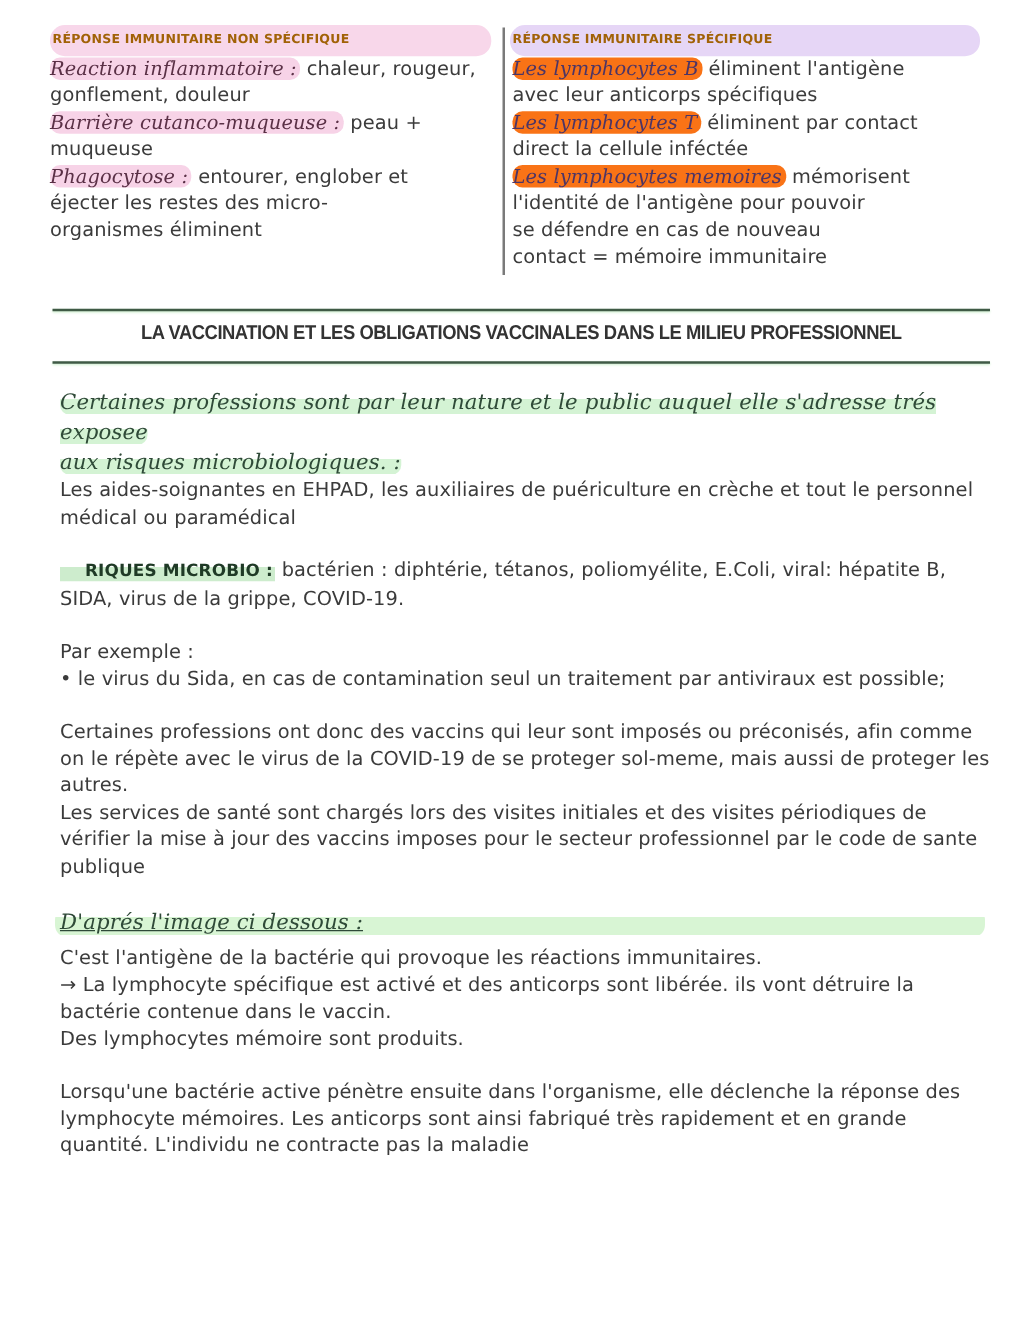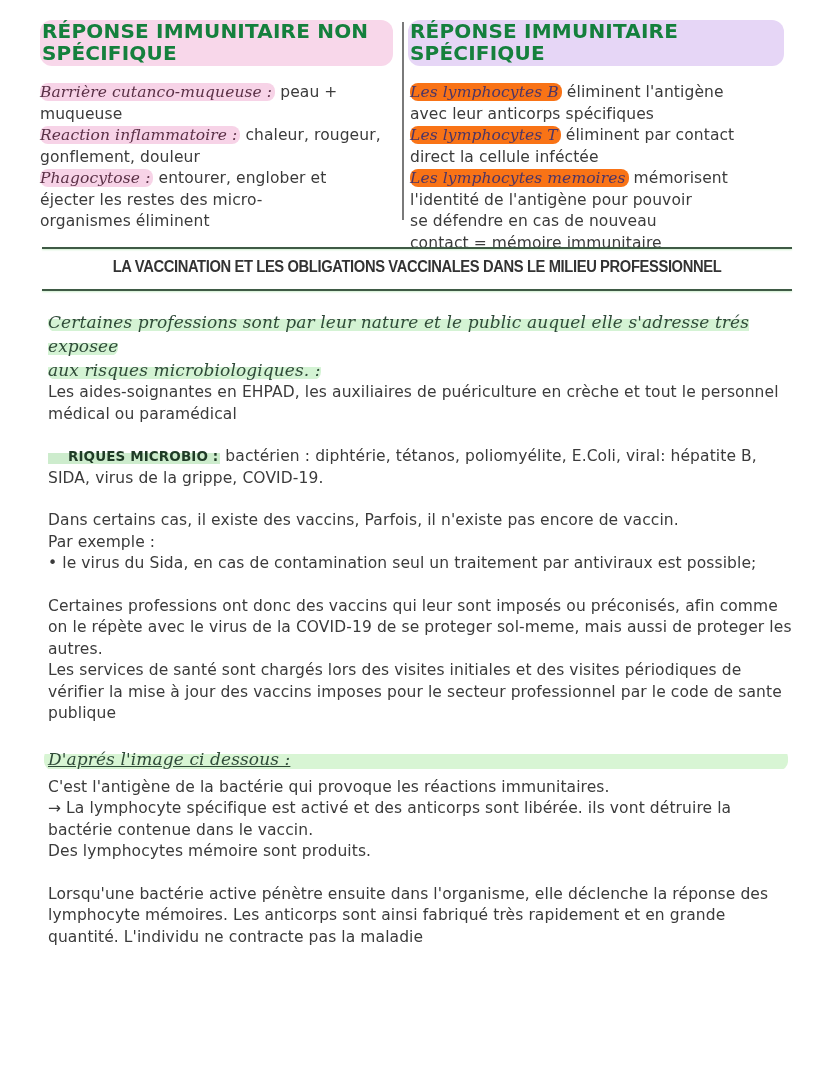--- a/index.html
+++ b/index.html
@@ -4,22 +4,22 @@
 <style>
   html, body { margin:0; padding:0; background:#ffffff; }
   body { width:828px; height:1070px; position:relative; overflow:hidden;
          font-family:"DejaVu Sans", sans-serif; color:#3a3a3a; }
   .hand { font-family:"DejaVu Sans", sans-serif; font-size:15.5px; line-height:21.5px; color:#3b3b3b; letter-spacing:0.1px; }
   .script { font-family:"DejaVu Serif", serif; font-style:italic; color:#4a2b38; }
   .top { position:absolute; top:20px; left:0; width:828px; height:210px; }
   .col-left { position:absolute; left:40px; top:0; width:355px; }
   .col-right { position:absolute; left:410px; top:0; width:380px; }
   .vsep { position:absolute; left:402px; top:2px; width:1.5px; height:198px; background:#7a7a7a; }
-  .hdr { font-family:"DejaVu Sans", sans-serif; font-weight:bold; font-size:20px; letter-spacing:0.2px;
-         color:#15803d; padding:1px 6px 2px 2px; border-radius:12px; display:block; margin-bottom:16px; }
+  .hdr { font-family:"DejaVu Sans", sans-serif; font-weight:bold; font-size:10px; letter-spacing:0.2px;
+         color:#a16207; padding:1px 6px 2px 2px; border-radius:12px; display:block; margin-bottom:0; }
   .hdr.pink { background:#f8d7ea; width:345px; }
   .hdr.purple { background:#e6d6f6; width:368px; margin-left:-2px; }
   .hl-pink { background:#f7d3e7; border-radius:8px; padding:0 3px 0 0; }
   .hl-purple { background:#f97316; border-radius:8px; padding:0 3px 0 0; }
   .top .script { font-size:15.5px; color:#5a3046; }
   .col-right .script { color:#4c3566; }
   .title-band { position:absolute; left:42px; top:247px; width:750px; height:32px; }
   .rule { position:absolute; left:0; width:750px; height:2px; background:#3f5a45; box-shadow:0 1px 2px #cdeecd; }
   .title { position:absolute; top:11px; left:0; width:750px; text-align:center;
            font-family:"Liberation Sans", sans-serif; font-size:16px; font-weight:bold; letter-spacing:-0.4px; color:#333; transform:scaleX(0.92); }
@@ -31,26 +31,26 @@
   .risk-label { font-family:"DejaVu Sans", sans-serif; font-weight:bold; font-size:13.5px; color:#1f3a26; background:linear-gradient(to bottom, transparent 30%, #cdeccd 30%); padding-right:2px;padding-left:20px; }
   .head2 { display:block; width:740px; margin-left:-4px; padding-left:4px; background:linear-gradient(to bottom, transparent 30%, #d8f5d4 30%, #d8f5d4 90%, transparent 90%); border-radius:10px;text-decoration:underline; }
 </style>
 </head>
 <body>
 
 <div class="top">
   <div class="col-left hand">
     <span class="hdr pink">RÉPONSE IMMUNITAIRE NON SPÉCIFIQUE</span>
     <div>
+      <span class="script hl-pink">Reaction inflammatoire :</span><span> chaleur, rougeur,</span><br>
+      <span>gonflement, douleur</span>
+    </div>
+    <div>
       <span class="script hl-pink">Barrière cutanco-muqueuse :</span><span> peau +</span><br>
       <span>muqueuse</span>
-    </div>
-    <div>
-      <span class="script hl-pink">Reaction inflammatoire :</span><span> chaleur, rougeur,</span><br>
-      <span>gonflement, douleur</span>
     </div>
     <div>
       <span class="script hl-pink">Phagocytose :</span><span> entourer, englober et</span><br>
       <span>éjecter les restes des micro-</span><br>
       <span>organismes éliminent</span>
     </div>
   </div>
 
   <div class="vsep"></div>
 
@@ -85,21 +85,20 @@
     <span class="hl-green">aux risques microbiologiques. :</span>
   </div>
   <p class="p">Les aides-soignantes en EHPAD, les auxiliaires de puériculture en crèche et tout le personnel médical ou paramédical</p>
 
   <div class="gap"></div>
   <p class="p">
     <span class="risk-label">RIQUES MICROBIO :</span><span> bactérien : diphtérie, tétanos, poliomyélite, E.Coli, viral: hépatite B, SIDA, virus de la grippe, COVID-19.</span>
   </p>
 
   <div class="gap"></div>
-  <p class="p">Dans certains cas, il existe des vaccins, Parfois, il n'existe pas encore de vaccin.</p>
   <p class="p">Par exemple :</p>
   <p class="p">• le virus du Sida, en cas de contamination seul un traitement par antiviraux est possible;</p>
 
   <div class="gap"></div>
   <p class="p">Certaines professions ont donc des vaccins qui leur sont imposés ou préconisés, afin comme on le répète avec le virus de la COVID-19 de se proteger sol-meme, mais aussi de proteger les autres.</p>
   <p class="p">Les services de santé sont chargés lors des visites initiales et des visites périodiques de vérifier la mise à jour des vaccins imposes pour le secteur professionnel par le code de sante publique</p>
 
   <div class="gap" style="height:22px;"></div>
   <div class="green-head">
     <span class="head2">D'aprés l'image ci dessous :</span>

